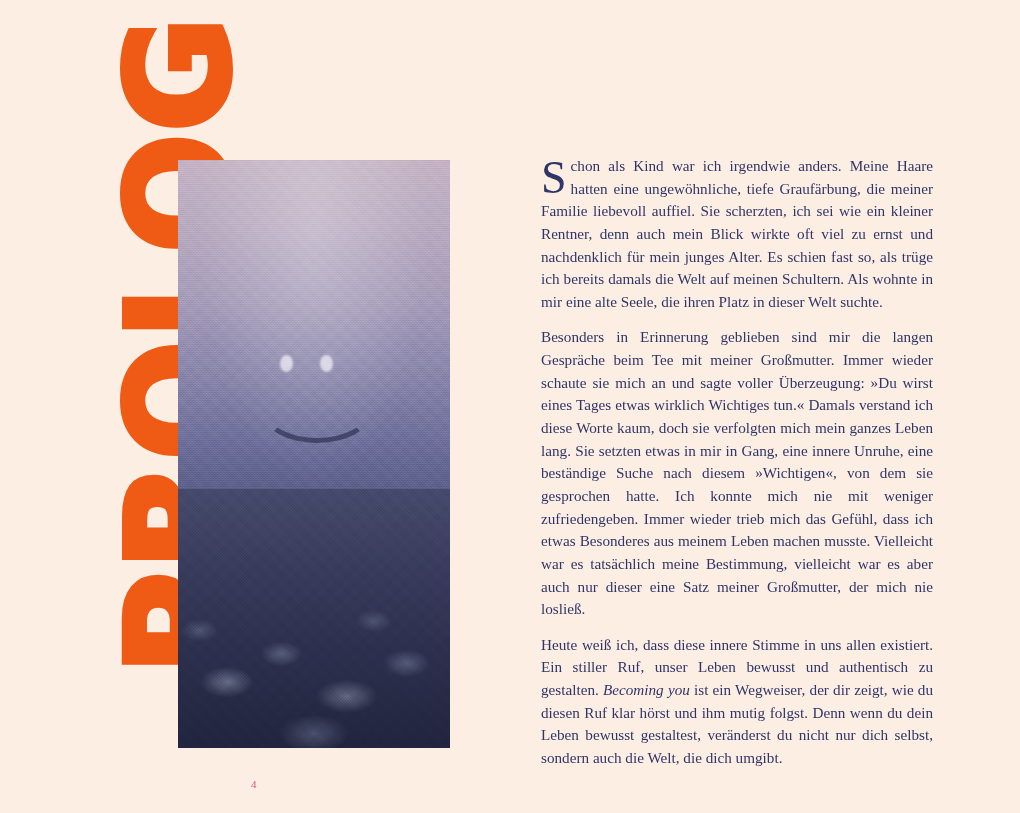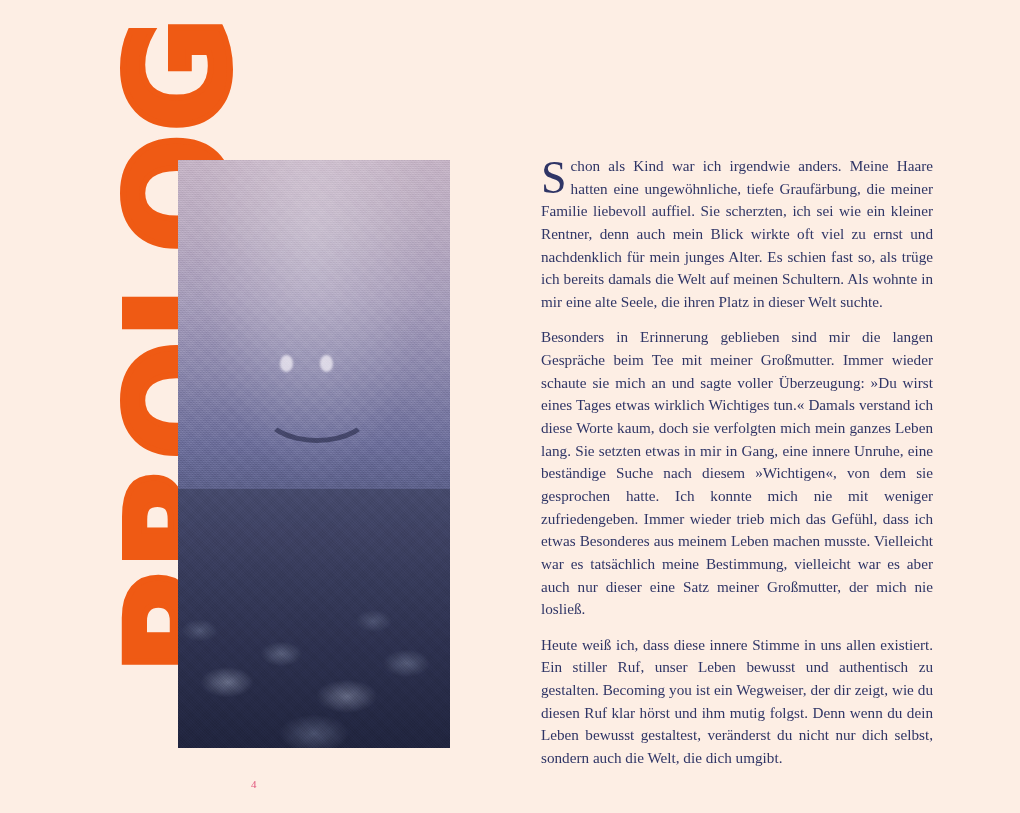--- a/index.html
+++ b/index.html
@@ -183,21 +183,21 @@
     position: relative;
   }
   .dropcap {
     float: left;
     font-family: "Liberation Serif", serif;
     font-size: 46px;
     line-height: 0.82;
     padding: 4px 4px 0 0;
     color: #2f3566;
   }
-  .ital { }
+  .ital { font-style: italic; }
 </style>
 </head>
 <body>
 
 <div class="spread">
 
   <div class="page-left">
 
     <div class="prolog-vertical">PROLOG</div>
 

